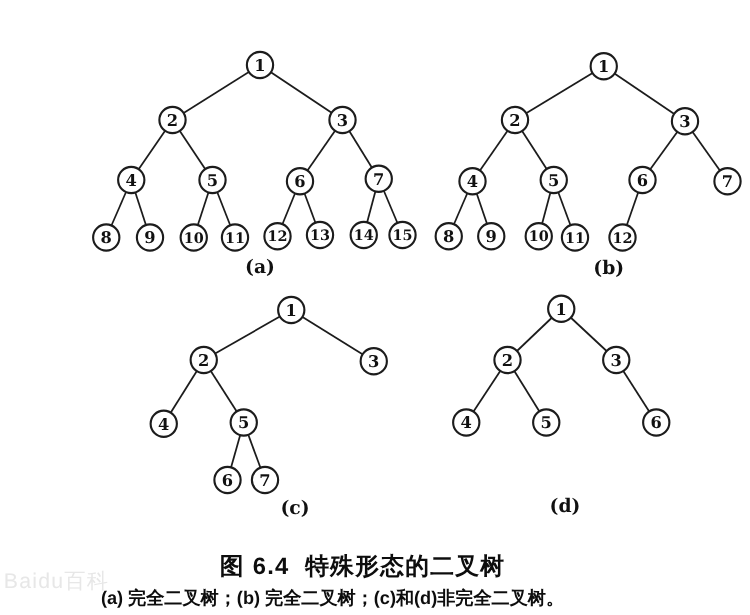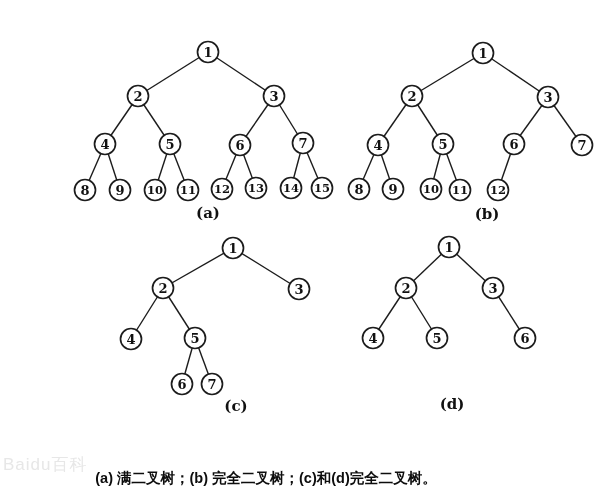--- a/index.html
+++ b/index.html
@@ -267,15 +267,16 @@
         <g>
           <circle cx="525" cy="338" r="10.5" fill="#ffffff" stroke="#1c1c1c" stroke-width="1.7"></circle>
           <text x="525" y="338" dy="0.36em" text-anchor="middle" font-family="&quot;DejaVu Serif&quot;, serif" font-weight="bold" font-size="13" fill="#111111">6</text>
         </g>
         <text x="452" y="404" dy="0.36em" text-anchor="middle" font-family="&quot;DejaVu Serif&quot;, serif" font-weight="bold" font-size="15" fill="#111111">(d)</text>
       </g>
     </svg>
 
   <div class="watermark">Baidu百科</div>
 
-
-  <div class="caption-sub">(a) 满二叉树；(b) 完全二叉树；(c)和(d)完全二叉树。</div>
+  <div class="caption-title">图 6.4  特殊形态的二叉树</div>
+
+  <div class="caption-sub">(a) 完全二叉树；(b) 完全二叉树；(c)和(d)非完全二叉树。</div>
 </div>
 
 </body></html>

